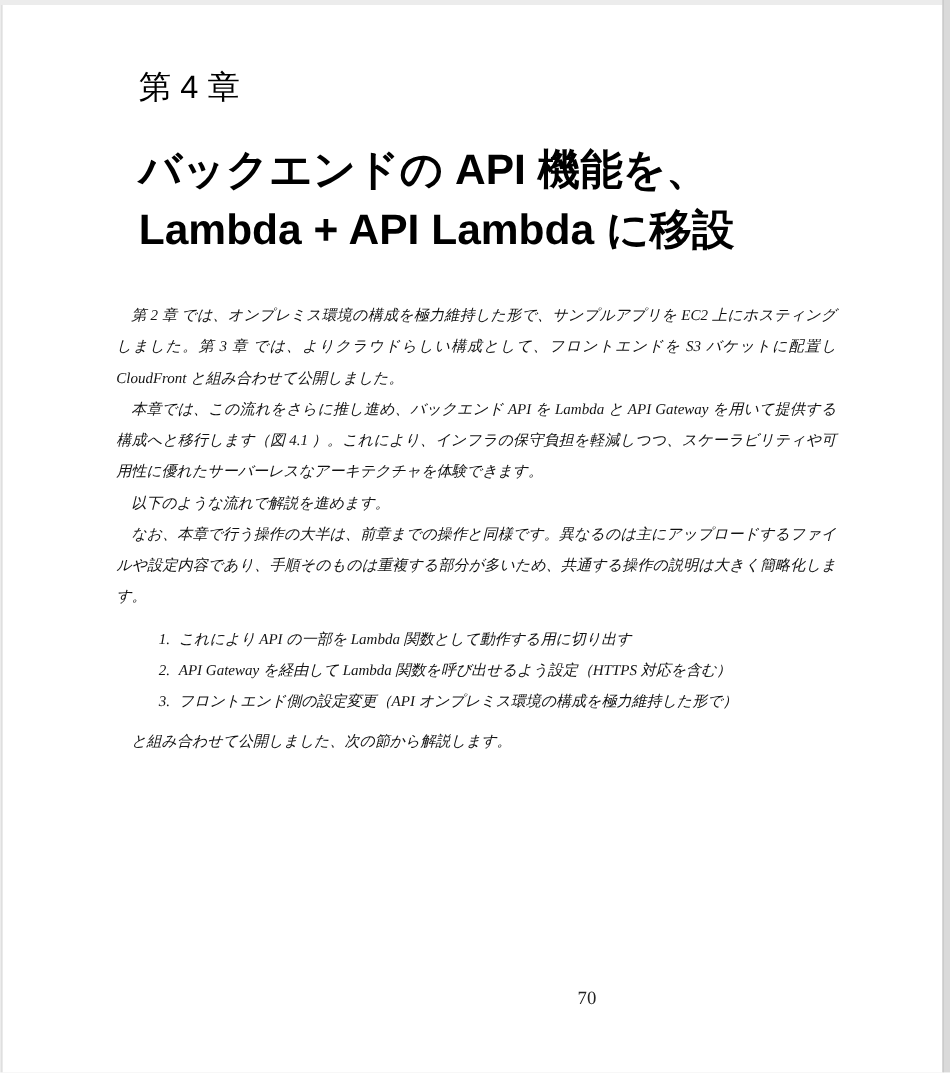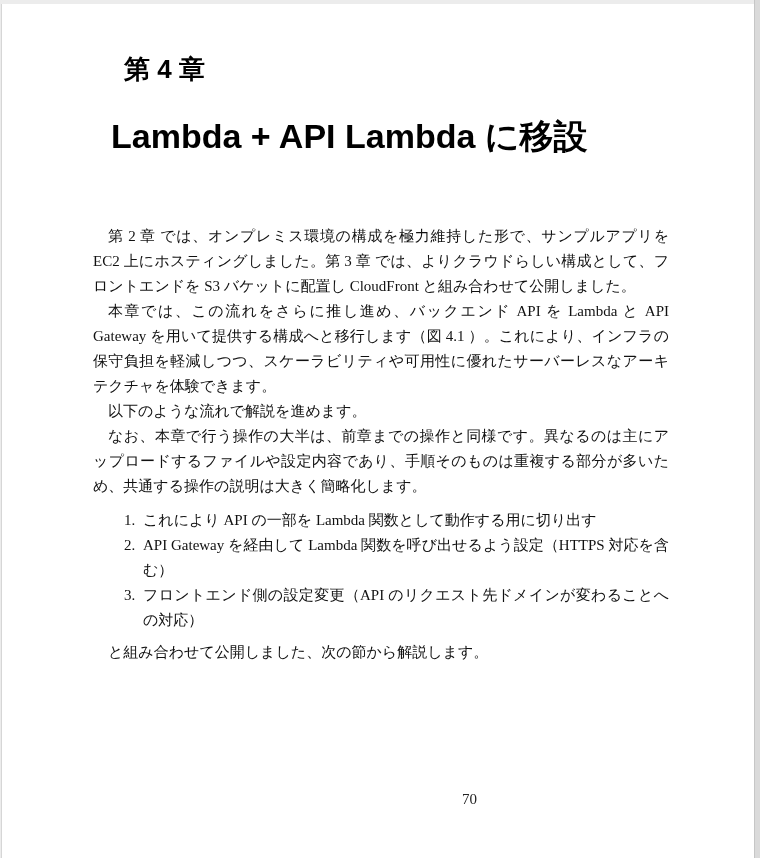--- a/index.html
+++ b/index.html
@@ -33,40 +33,41 @@
     width:754px; height:4px;
     background:#ececec;
   }
   .content {
     position:absolute;
     left:91px; top:0;
     width:576px;
     color:#111;
   }
   .chapter-label {
-    margin:49px 0 0 31px;
+    margin:49px 0 0 18px;
     font-family:"Liberation Sans","DejaVu Sans",sans-serif;
-    font-weight:bold;
+    font-weight:normal;
     font-size:26px;
     line-height:32px;
     color:#000;
   }
   .chapter-title {
     margin:27px 0 0 18px;
     font-family:"Liberation Sans","DejaVu Sans",sans-serif;
     font-weight:bold;
     font-size:34px;
     line-height:48px;
     color:#000;
   }
   .body-text {
-    margin-top:64px;
-    font-size:15px;
+    margin-top:32px;
+    font-size:12px;
     line-height:25px;
     text-align:justify;
+    font-style:italic;
   }
   .body-text p {
     text-indent:1em;
   }
   .steps {
     margin:9px 0 7px 0;
     padding-left:46px;
     list-style:decimal outside;
   }
   .steps li {
@@ -91,33 +92,34 @@
 
 <div class="viewer">
 
   <div class="page">
 
     <div class="content">
 
       <div class="chapter-label">第 4 章</div>
 
       <div class="chapter-title">
+        <div>バックエンドの API 機能を、</div>
         <div>Lambda + API Lambda に移設</div>
       </div>
 
       <div class="body-text">
         <p>第 2 章 では、オンプレミス環境の構成を極力維持した形で、サンプルアプリを EC2 上にホスティングしました。第 3 章 では、よりクラウドらしい構成として、フロントエンドを S3 バケットに配置し CloudFront と組み合わせて公開しました。</p>
         <p>本章では、この流れをさらに推し進め、バックエンド API を Lambda と API Gateway を用いて提供する構成へと移行します（図 4.1 ）。これにより、インフラの保守負担を軽減しつつ、スケーラビリティや可用性に優れたサーバーレスなアーキテクチャを体験できます。</p>
         <p>以下のような流れで解説を進めます。</p>
         <p>なお、本章で行う操作の大半は、前章までの操作と同様です。異なるのは主にアップロードするファイルや設定内容であり、手順そのものは重複する部分が多いため、共通する操作の説明は大きく簡略化します。</p>
 
         <ol class="steps">
           <li>これにより API の一部を Lambda 関数として動作する用に切り出す</li>
           <li>API Gateway を経由して Lambda 関数を呼び出せるよう設定（HTTPS 対応を含む）</li>
-          <li>フロントエンド側の設定変更（API のリクエスト先ドメインが変わることへの対応）</li>
+          <li>フロントエンド側の設定変更（API オンプレミス環境の構成を極力維持した形で）</li>
         </ol>
 
         <p class="closing">と組み合わせて公開しました、次の節から解説します。</p>
       </div>
 
       <div class="page-number">70</div>
 
     </div>
   </div>
 

